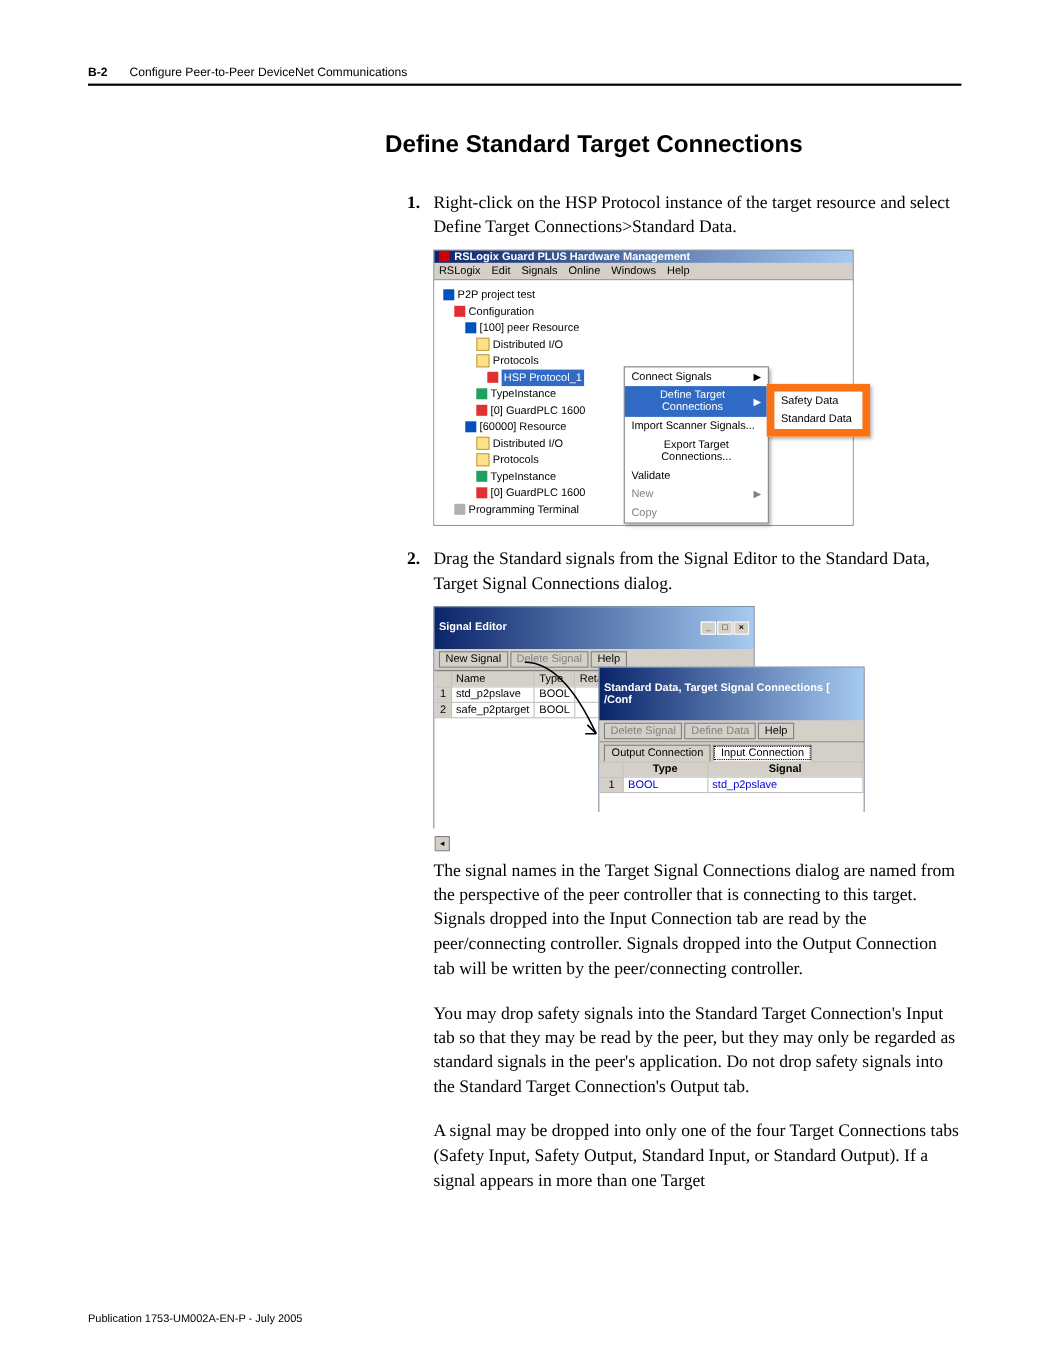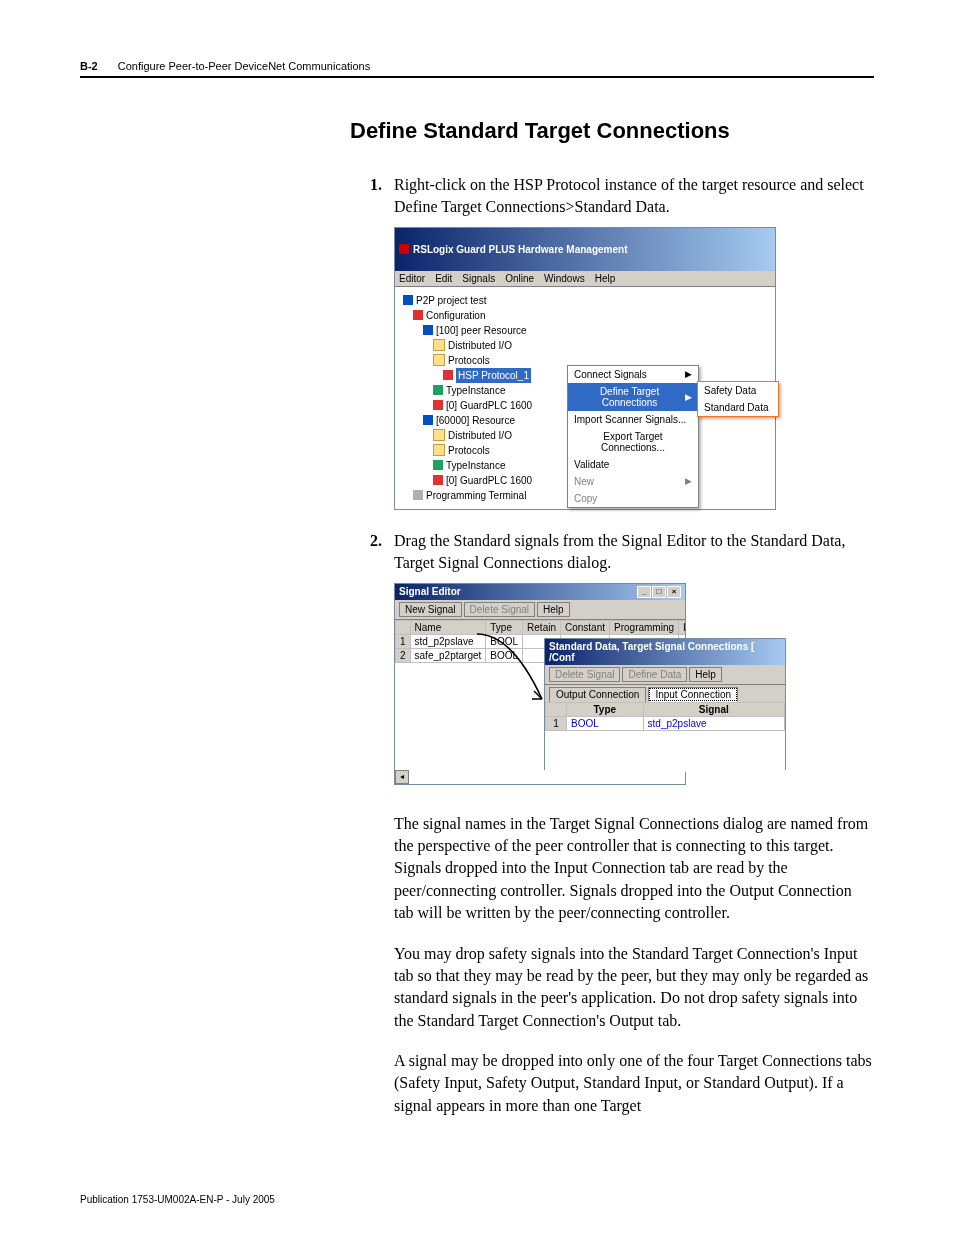--- a/index.html
+++ b/index.html
@@ -75,21 +75,21 @@
     width: 380px;
     border: 1px solid #7a8aa0;
     font-family: Tahoma, Arial, sans-serif;
     font-size: 10px;
     margin-bottom: 20px;
     background: #d4d0c8;
   }
   .titlebar {
     background: linear-gradient(to right, #0a246a, #a6caf0);
     color: #fff;
-    padding: 16px 4px;
+    padding: 0 4px;
     font-size: 10px;
     font-weight: bold;
     display: flex;
     align-items: center;
     gap: 4px;
   }
   .tb-icon {
     width: 10px; height: 10px; background: #c00; display:inline-block;
   }
   .menubar {
@@ -139,21 +139,21 @@
   }
   .ctx-item { padding: 3px 6px; display:flex; justify-content:space-between; align-items:center;}
   .ctx-item.sel-row { background:#316ac5; color:#fff; }
   .ctx-item.dis { color:#808080; }
   .arrow { font-size:9px; }
   .sub-menu {
     position:absolute;
     left: 130px; top: 94px;
     width: 80px;
     background:#fff;
-    border:1px solid #f97316;
+    border:7px solid #f97316;
     box-shadow: 2px 2px 3px rgba(0,0,0,0.3);
   }
 
   
   .shot2-wrap {
     margin-left: 314px;
     position: relative;
     width: 400px;
     height: 210px;
     margin-bottom: 20px;
@@ -162,21 +162,21 @@
   }
   .win {
     position:absolute;
     border:1px solid #7a8aa0;
     background:#d4d0c8;
   }
   .win1 { left:0; top:0; width:290px; height:200px;}
   .win2 { left:150px; top:55px; width:240px; height:130px; }
   .tb2 {
     background: linear-gradient(to right, #0a246a, #a6caf0);
-    color:#fff; padding:2px 4px; font-weight:bold;
+    color:#fff; padding:13px 4px; font-weight:bold;
     display:flex; justify-content:space-between; align-items:center;gap:40px;
   }
   .winctrl { display:flex; gap:1px;}
   .winctrl span { width:12px; height:10px; background:#d4d0c8; border:1px solid #fff; display:inline-flex; align-items:center; justify-content:center; font-size:8px; color:#000;}
   .toolbar2 {
     background:#d4d0c8; padding:2px 4px; display:flex; gap:2px; border-bottom:1px solid #808080;
   }
   .btn { border:1px solid #808080; background:#d4d0c8; padding:1px 5px; font-size:10px;}
   .btn.dis { color:#808080; }
   .grid {
@@ -221,21 +221,21 @@
     <span class="list-num">1.</span>
     <span class="list-content">Right-click on the HSP Protocol instance of the target resource and select Define Target Connections&gt;Standard Data.</span>
   </div>
 
   <div class="shot1">
     <div class="titlebar">
       <span class="tb-icon"></span>
       <span>RSLogix Guard PLUS Hardware Management</span>
     </div>
     <div class="menubar">
-      <span>Editor</span>
+      <span>RSLogix</span>
       <span>Edit</span>
       <span>Signals</span>
       <span>Online</span>
       <span>Windows</span>
       <span>Help</span>
     </div>
     <div class="tree-area">
       <div class="tree">
         <div class="tree-line">
             <span class="ic ic-blue"></span>

